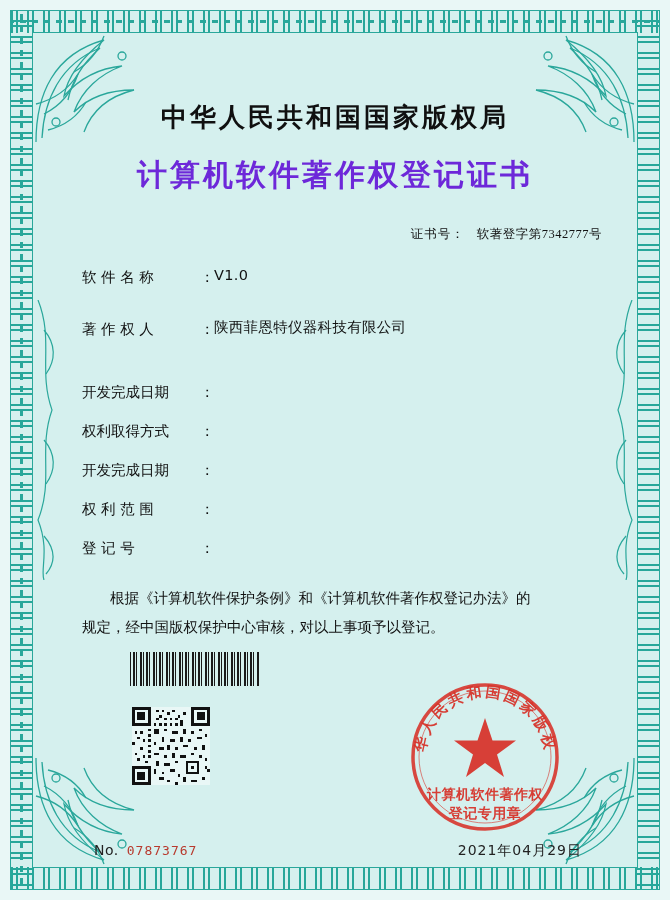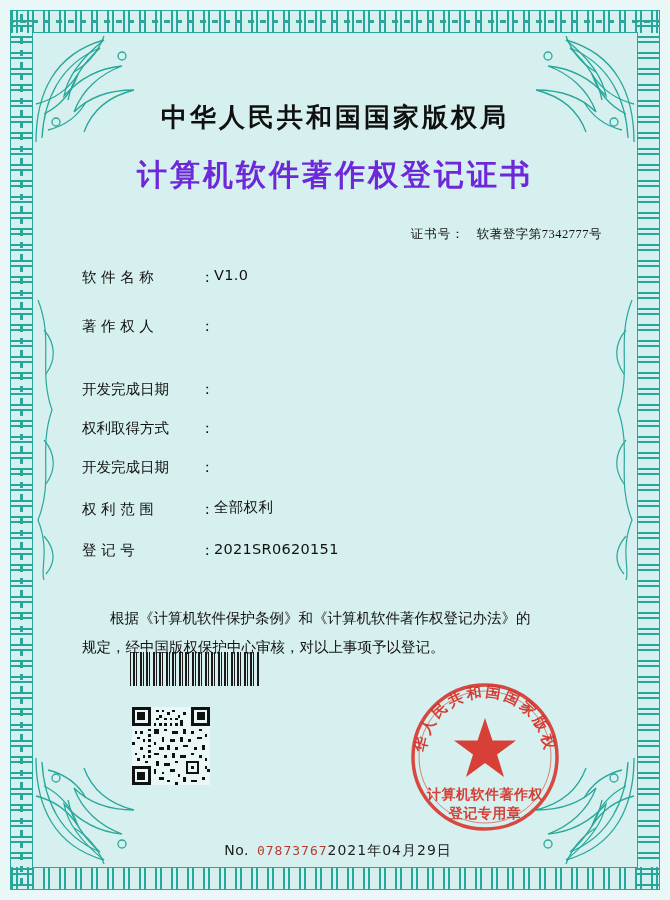--- a/index.html
+++ b/index.html
@@ -151,21 +151,21 @@
     letter-spacing: 0px;
   }
   .field-colon { width: 14px; flex: 0 0 14px; text-align: center; }
   .field-value { flex: 1; letter-spacing: 0.3px; line-height: 1.5; }
   .field-value .v2 { display: block; }
 
   .spacer-24 { height: 24px; }
   .spacer-14 { height: 14px; }
 
   .para {
-    margin-top: 44px;
+    margin-top: 26px;
     padding: 0 26px 0 30px;
     font-size: 14.5px;
     line-height: 2.0;
     color: #111;
     text-align: justify;
     font-family: "DejaVu Sans", "Liberation Sans", sans-serif;
   }
   .para .indent { display: inline-block; width: 28px; }
 
   
@@ -207,21 +207,21 @@
     height: 170px;
   }
 
   
   .footer {
     position: absolute;
     left: 0;
     right: 0;
     top: 790px;
     display: flex;
-    justify-content: center;
+    justify-content: space-between;
     padding: 0 36px 0 42px;
     font-size: 14px;
     color: #222;
     font-family: "DejaVu Sans", "Liberation Sans", sans-serif;
   }
   .footer .no-label { letter-spacing: 0.5px; }
   .footer .no-value { margin-left: 8px; color: #b83a2e; letter-spacing: 1px; font-family: "DejaVu Sans Mono", "Liberation Mono", monospace; font-size: 13px;}
   .footer .date { letter-spacing: 1px; }
 </style>
 </head>
@@ -328,20 +328,21 @@
         <span class="field-value">
           <span class="v2">V1.0</span>
         </span>
       </div>
 
       <div class="spacer-24"></div>
 
       <div class="field-row">
         <span class="field-label">著 作 权 人</span>
         <span class="field-colon">：</span>
+        <span class="field-value">陕西菲恩特仪器科技有限公司</span>
       </div>
 
       <div class="spacer-24"></div>
       <div class="spacer-14"></div>
 
       <div class="field-row">
         <span class="field-label">开发完成日期</span>
         <span class="field-colon">：</span>
       </div>
 
@@ -357,29 +358,27 @@
       <div class="field-row">
         <span class="field-label">开发完成日期</span>
         <span class="field-colon">：</span>
       </div>
 
       <div class="spacer-14"></div>
 
       <div class="field-row">
         <span class="field-label">权 利 范 围</span>
         <span class="field-colon">：</span>
-        <span class="field-value">全部权利</span>
       </div>
 
       <div class="spacer-14"></div>
 
       <div class="field-row">
         <span class="field-label">登 记 号</span>
         <span class="field-colon">：</span>
-        <span class="field-value">2021SR0620151</span>
       </div>
 
     </div>
 
     <div class="para">
       <span class="indent"></span><span>根据《计算机软件保护条例》和《计算机软件著作权登记办法》的</span><br>
       <span>规定，经中国版权保护中心审核，对以上事项予以登记。</span>
     </div>
 
     <div class="barcode">

